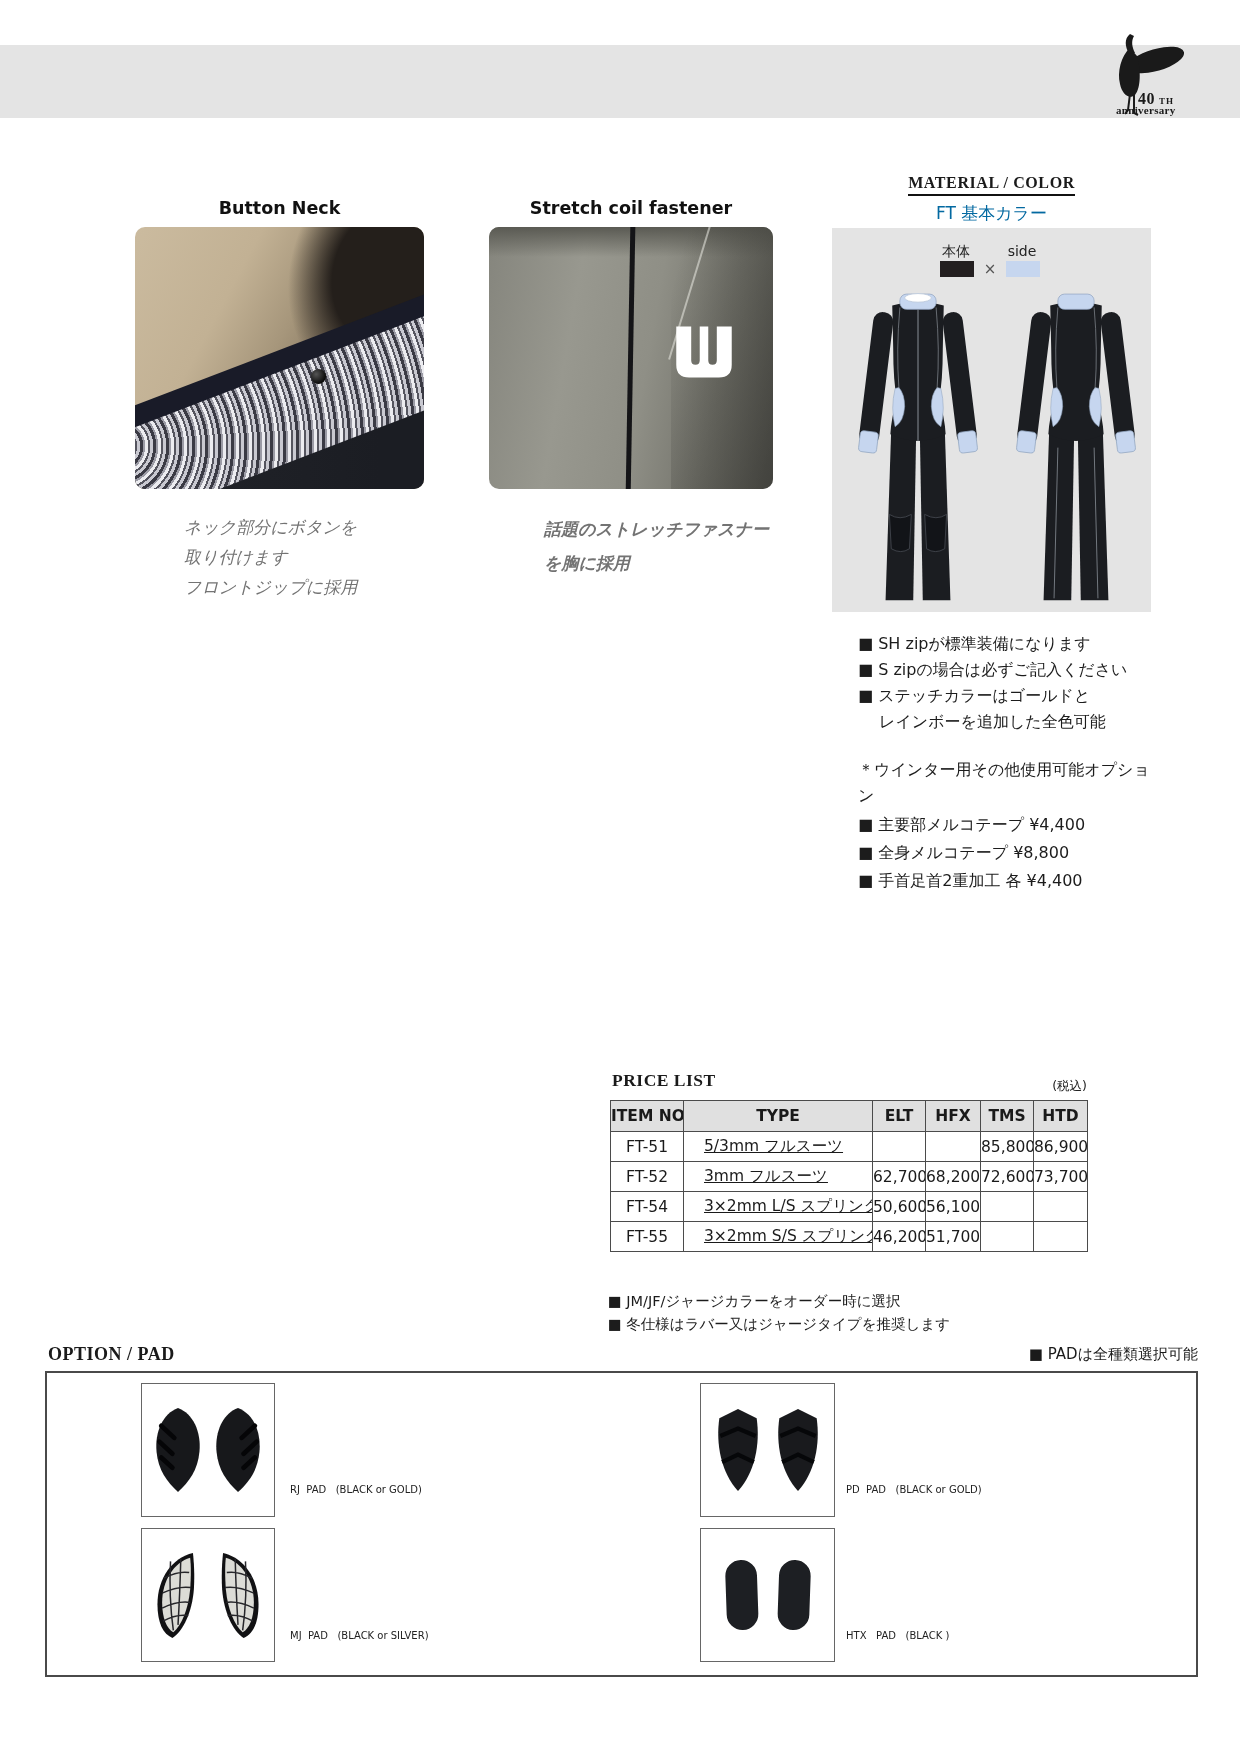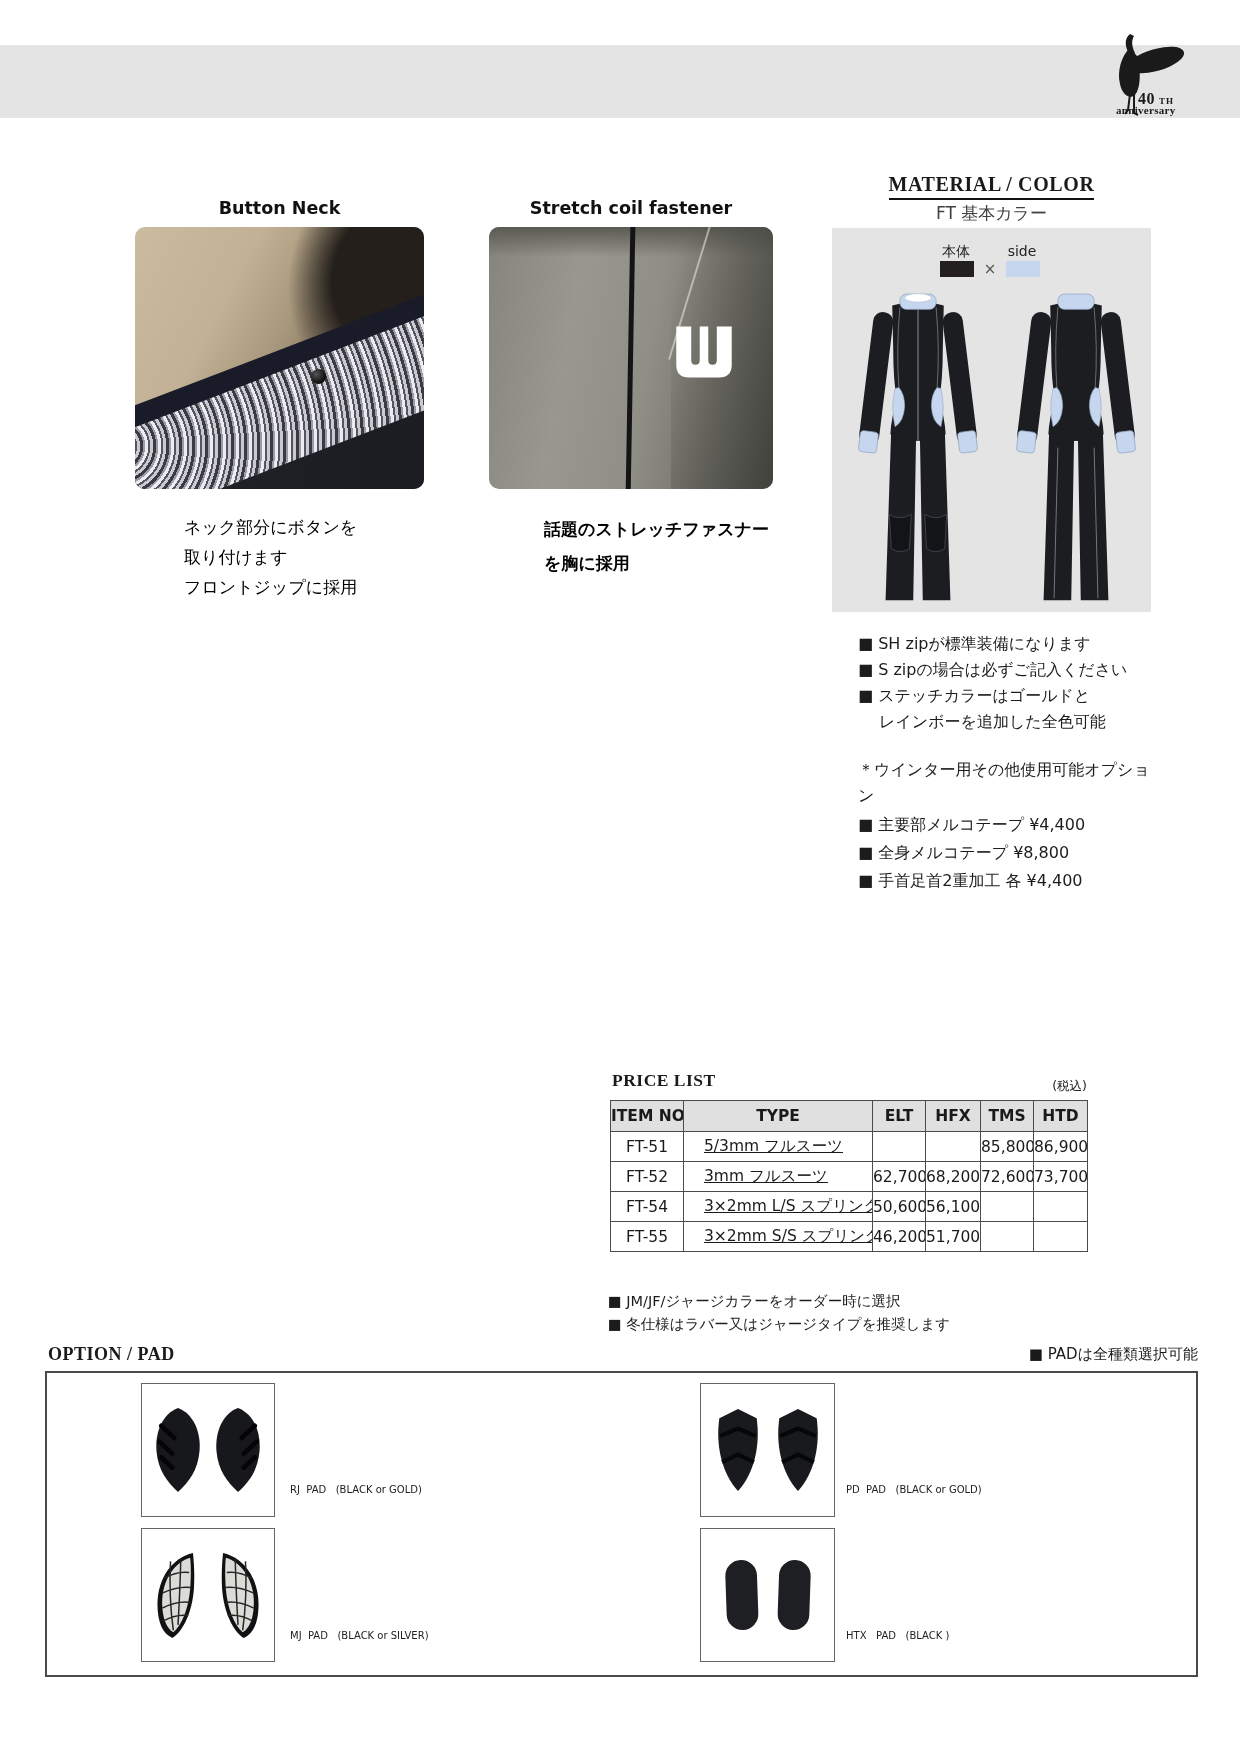--- a/index.html
+++ b/index.html
@@ -8,24 +8,24 @@
   .abs{position:absolute;}
   .serif{font-family:"Liberation Serif","DejaVu Serif",serif;font-weight:bold;}
   
   .topbar{left:0;top:45px;width:1240px;height:73px;background:#e4e4e4;}
   .logo-40{font-size:16px;letter-spacing:0.5px;}
   .logo-th{font-size:9px;letter-spacing:1px;}
   .logo-anniv{font-size:11px;letter-spacing:0.3px;}
   
   .ftitle{font-size:17.5px;font-weight:600;text-align:center;color:#111;}
   .photo{border-radius:10px;overflow:hidden;}
-  .cap{font-size:17px;color:#000000;}
-  
-  .mheading{font-size:20px;letter-spacing:0.6px;border-bottom:2px solid #111;padding-bottom:2px;}
-  .msub{font-size:17px;color:#404040;}
+  .cap{font-size:17px;color:#737373;font-style:italic;}
+  
+  .mheading{font-size:16px;letter-spacing:0.6px;border-bottom:2px solid #111;padding-bottom:2px;}
+  .msub{font-size:17px;color:#0369a1;}
   .panel{background:#e4e4e4;}
   .swlabel{font-size:14px;color:#222;}
   .swatch{height:16px;}
   .notes{font-size:16px;color:#1c1c1c;line-height:26px;}
   .notes .indent{padding-left:21px;}
   .wopt{line-height:28px;}
   
   .plheading{font-size:17.5px;letter-spacing:0.5px;}
   .tax{font-size:12.5px;color:#222;}
   table.price{border-collapse:collapse;table-layout:fixed;width:477px;}

